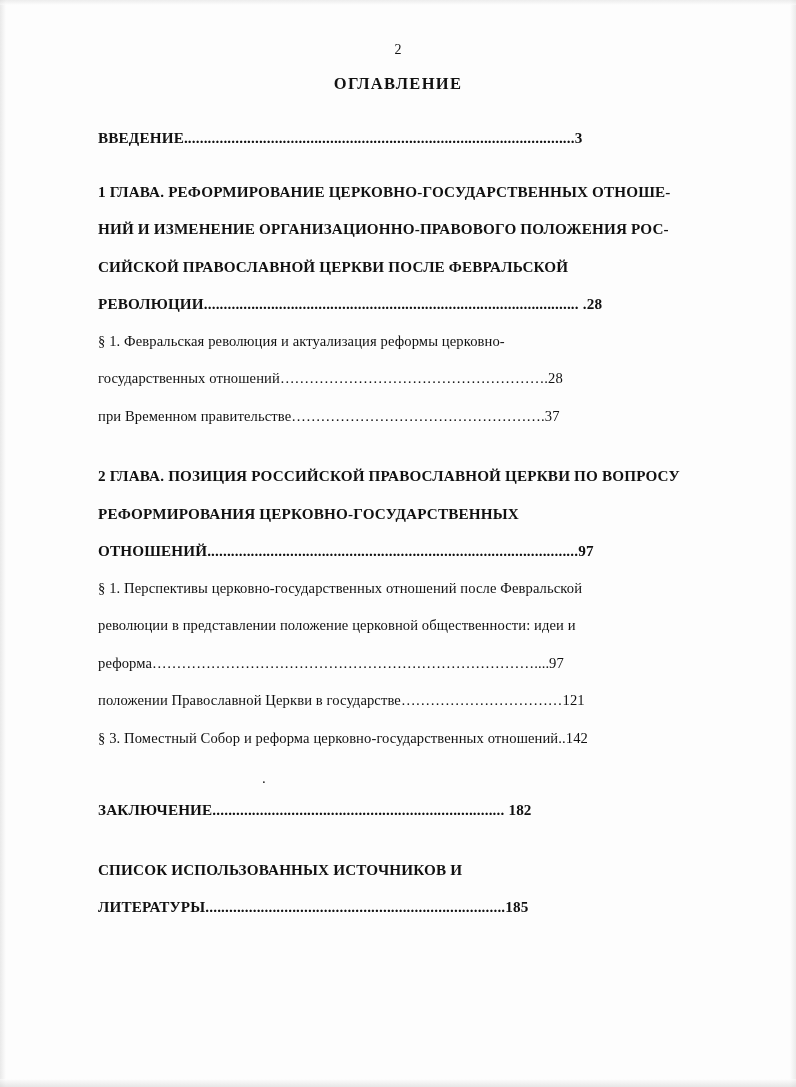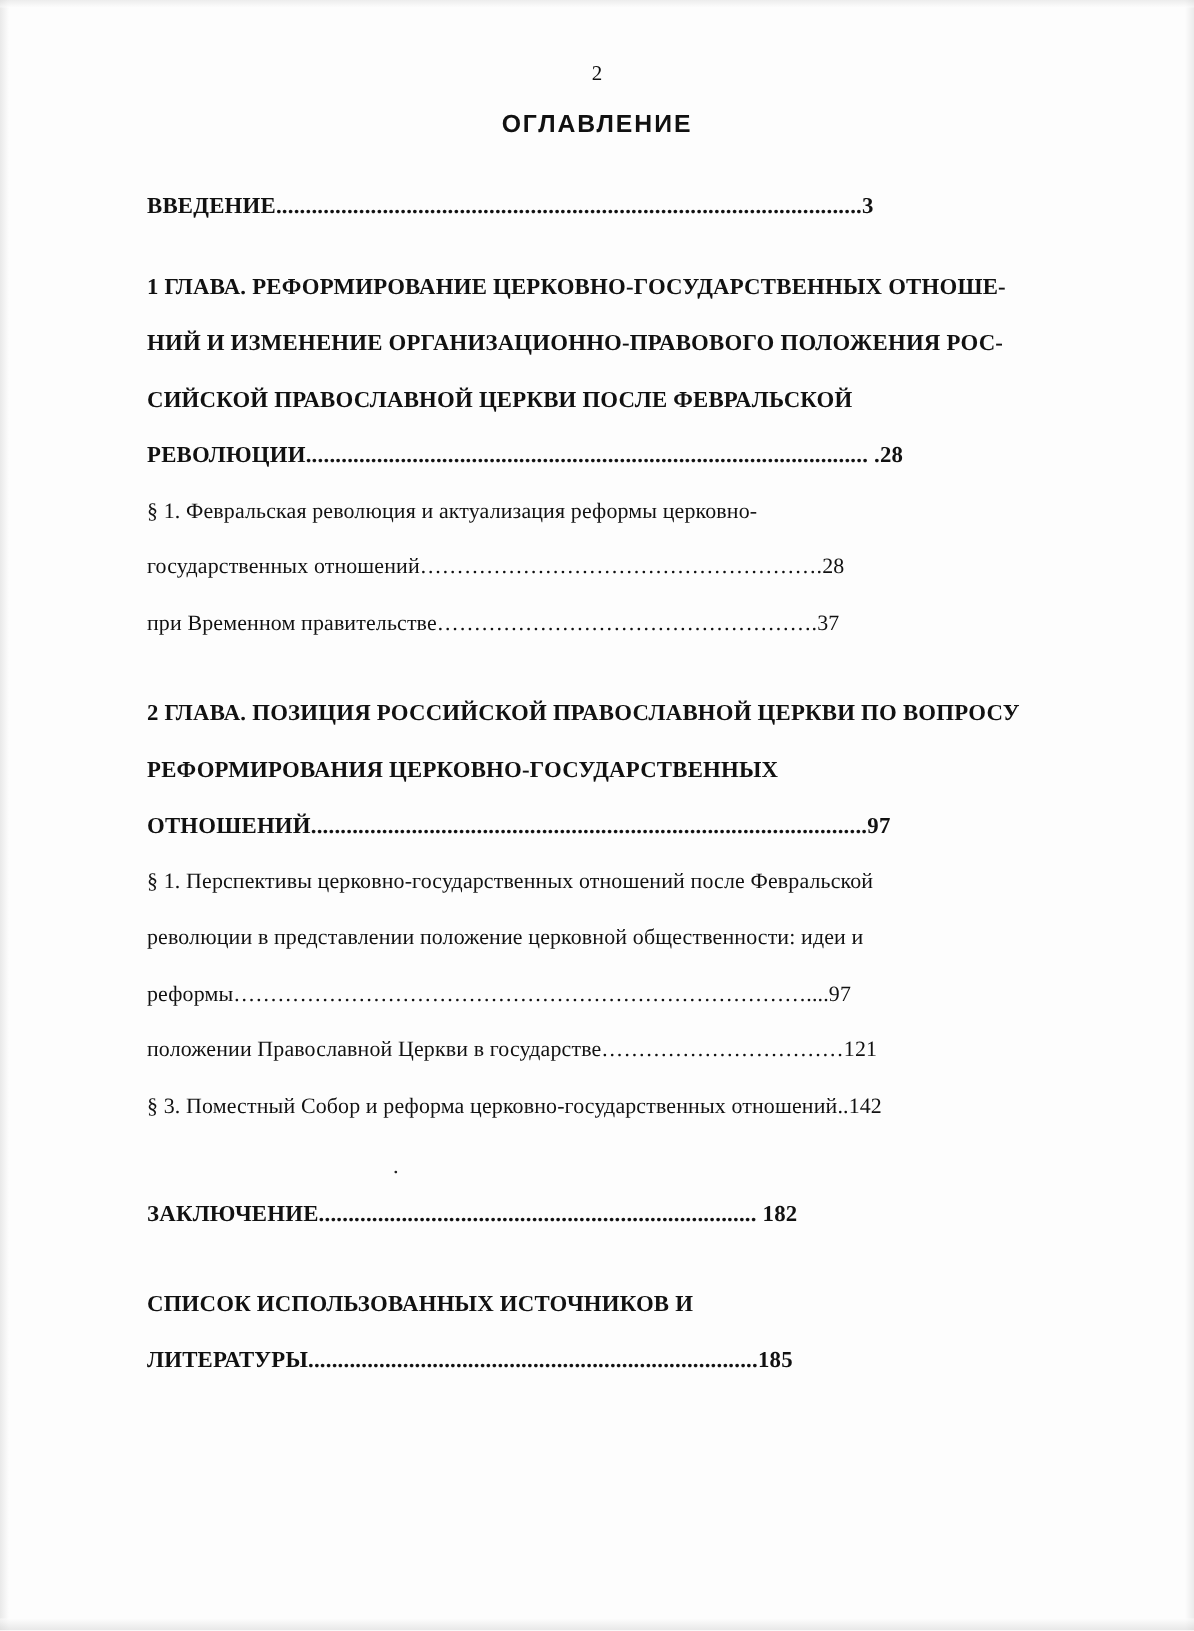--- a/index.html
+++ b/index.html
@@ -33,21 +33,21 @@
   }
   .doc-title {
     position: absolute;
     top: 74px;
     left: 0;
     width: 796px;
     text-align: center;
     font-size: 16.5px;
     font-weight: bold;
     letter-spacing: 1.3px;
-    font-family: Liberation Sans, sans-serif;
+    font-family: Liberation Serif, serif;
   }
   .toc {
     position: absolute;
     top: 113px;
     left: 98px;
     width: 626px;
   }
   .entry {
     margin: 0;
     padding: 0;
@@ -150,21 +150,21 @@
 
     <div class="entry bold">
       <span class="line">2 ГЛАВА. ПОЗИЦИЯ РОССИЙСКОЙ ПРАВОСЛАВНОЙ ЦЕРКВИ ПО ВОПРОСУ</span>
       <span class="line">РЕФОРМИРОВАНИЯ ЦЕРКОВНО-ГОСУДАРСТВЕННЫХ</span>
       <span class="line dotleader">ОТНОШЕНИЙ..............................................................................................97</span>
     </div>
 
     <div class="entry sub">
       <span class="line">§ 1. Перспективы церковно-государственных отношений после Февральской</span>
       <span class="line">революции в представлении положение церковной общественности: идеи и</span>
-      <span class="line dotleader">реформы……………………………………………………………………....97</span>
+      <span class="line dotleader">реформа……………………………………………………………………....97</span>
     </div>
 
     <div class="entry sub">
       <span class="line dotleader">положении Православной Церкви в государстве……………………………121</span>
     </div>
 
     <div class="entry sub">
       <span class="line dotleader">§ 3. Поместный Собор и реформа церковно-государственных отношений..142</span>
     </div>
 

